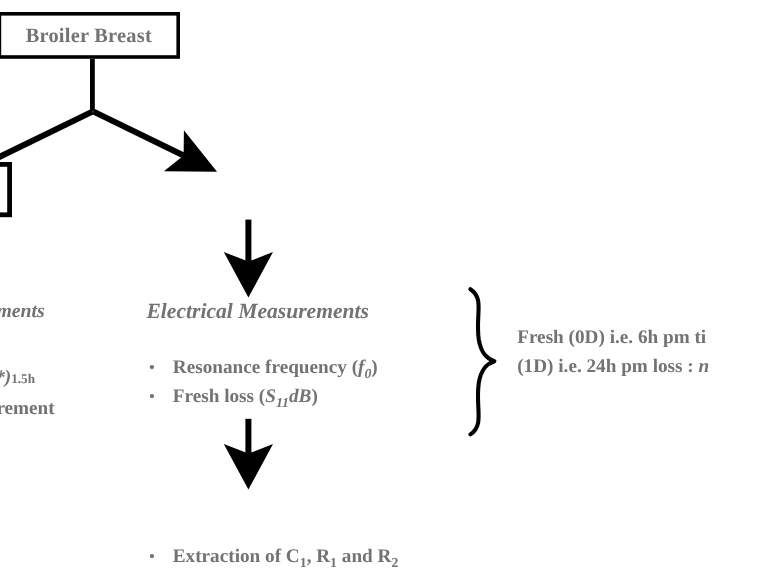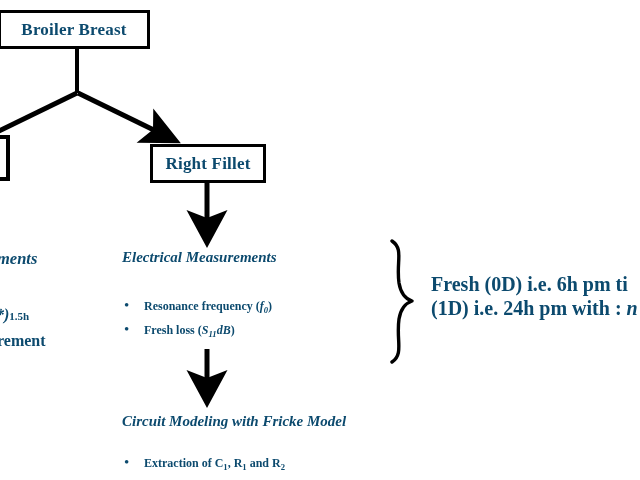--- a/index.html
+++ b/index.html
@@ -7,21 +7,21 @@
     padding: 0;
     background: #ffffff;
   }
   #canvas {
     position: relative;
     width: 640px;
     height: 480px;
     overflow: hidden;
     background: #ffffff;
     font-family: "Liberation Serif", "DejaVu Serif", serif;
-    color: #0c4a6e;
+    color: #737373;
   }
 
   
   .node-box {
     position: absolute;
     box-sizing: border-box;
     border: 3px solid #000000;
     background: #ffffff;
     display: flex;
     align-items: center;
@@ -63,47 +63,47 @@
     width: 640px;
     height: 480px;
     pointer-events: none;
   }
 
   
   .heading-italic {
     position: absolute;
     font-style: italic;
     font-weight: bold;
-    font-size: 15px;
+    font-size: 18px;
     white-space: nowrap;
   }
   .bullet-row {
     position: absolute;
     display: flex;
     align-items: baseline;
     white-space: nowrap;
   }
   .bullet-dot {
     width: 20px;
     font-size: 15px;
     line-height: 1;
   }
   .bullet-text {
     font-weight: bold;
-    font-size: 12px;
+    font-size: 16px;
     white-space: nowrap;
   }
   .bullet-text i { font-style: italic; }
   .sub { font-size: 0.72em; vertical-align: sub; }
 
   
   .legend-line {
     position: absolute;
     font-weight: bold;
-    font-size: 20px;
+    font-size: 16px;
     white-space: nowrap;
   }
   .legend-line i { font-style: italic; }
 
   
   .clipped-text {
     position: absolute;
     font-weight: bold;
     white-space: nowrap;
   }
@@ -149,23 +149,20 @@
   </svg>
 
   <div class="node-box" id="box-broiler-breast">
     <span class="node-label">Broiler Breast</span>
   </div>
 
   <div class="node-box" id="box-left-fillet">
     <span class="node-label"></span>
   </div>
 
-  <div class="node-box" id="box-right-fillet">
-    <span class="node-label">Right Fillet</span>
-  </div>
 
   <div class="clipped-text clipped-italic" style="left:-3px; top:249px;">ments</div>
 
   <div class="clipped-text" style="left:-4px; top:306px; font-size:16px;">
     <span style="font-style:italic;">*)</span><span class="small-sub">1.5h</span>
   </div>
 
   <div class="clipped-text" style="left:-3px; top:332px; font-size:16px;">rement</div>
 
   <div class="heading-italic" style="left:122px; top:249px;">Electrical Measurements</div>
@@ -173,25 +170,24 @@
   <div class="bullet-row" style="left:124px; top:298px;">
     <span class="bullet-dot">•</span>
     <span class="bullet-text"><span>Resonance frequency (</span><i>f</i><i class="sub">0</i><span>)</span></span>
   </div>
 
   <div class="bullet-row" style="left:124px; top:322px;">
     <span class="bullet-dot">•</span>
     <span class="bullet-text"><span>Fresh  loss (</span><i>S</i><i class="sub">11</i><i>dB</i><span>)</span></span>
   </div>
 
-  <div class="heading-italic" style="left:122px; top:413px;">Circuit Modeling with Fricke Model</div>
 
   <div class="bullet-row" style="left:124px; top:455px;">
     <span class="bullet-dot">•</span>
     <span class="bullet-text"><span>Extraction  of C</span><span class="sub">1</span><span>, R</span><span class="sub">1</span><span> and R</span><span class="sub">2</span></span>
   </div>
 
   <div class="legend-line" style="left:431px; top:273px;">Fresh  (0D)  i.e.  6h pm ti</div>
 
-  <div class="legend-line" style="left:431px; top:297px;"><span>(1D) i.e.  24h pm with : </span><i>n</i></div>
+  <div class="legend-line" style="left:431px; top:297px;"><span>(1D) i.e.  24h pm loss : </span><i>n</i></div>
 
 
 </div>
 
 </body></html>

